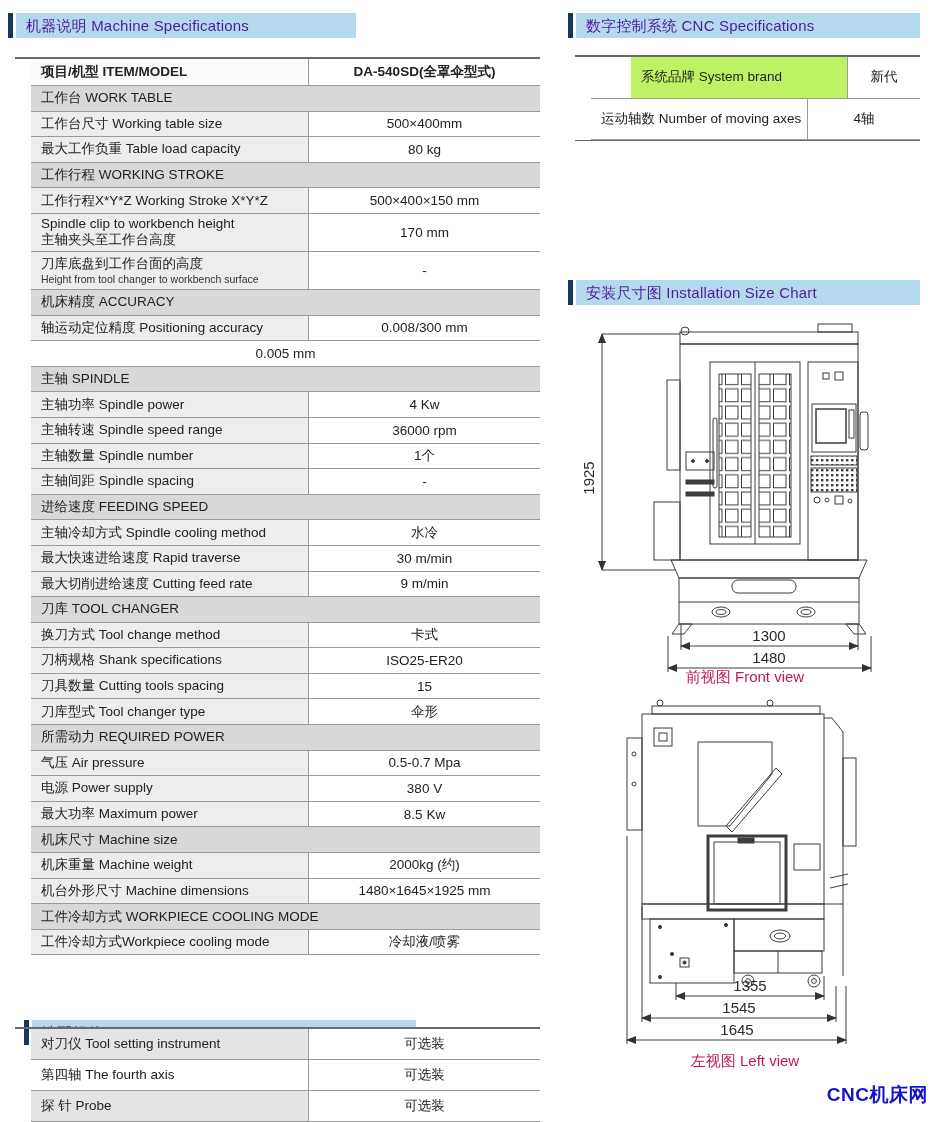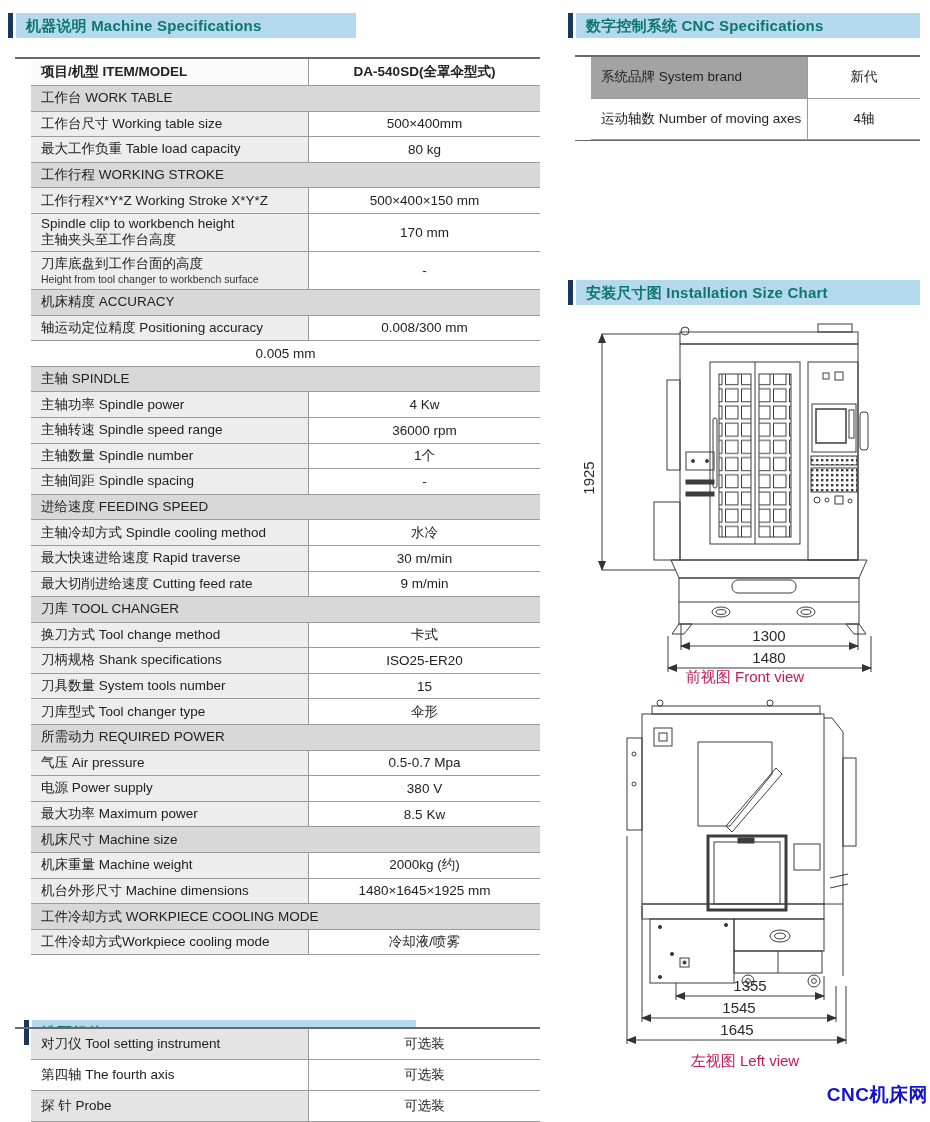--- a/index.html
+++ b/index.html
@@ -3,42 +3,42 @@
 <meta charset="utf-8">
 <style>
   * { margin:0; padding:0; box-sizing:border-box; }
   html,body { background:#ffffff; }
   body { font-family:"Liberation Sans","DejaVu Sans",sans-serif; color:#222; }
   .page { position:relative; width:930px; height:1122px; background:#fff; overflow:hidden; }
 
   
   .titlebar { position:absolute; display:flex; align-items:stretch; height:25px; }
   .titlebar .accent { width:5px; background:#17375e; margin-right:3px; }
-  .titlebar .bar { flex:1; background:#b4d9ee; font-size:15px; font-weight:bold;
-                   color:#0f766e; line-height:25px; padding-left:10px; letter-spacing:.2px; }
+  .titlebar .bar { flex:1; background:#b4d9ee; font-size:15px; font-weight:normal;
+                   color:#4c1d95; line-height:25px; padding-left:10px; letter-spacing:.2px; }
 
   
   .spec-table { position:absolute; border-top:2px solid #6a6a6a; font-size:13.5px;padding-left:16px; }
   .row { display:flex; border-bottom:1px solid #9b9b9b; align-items:stretch; }
   .row .lbl { width:278px; background:#ededed; padding-left:10px; display:flex;
               flex-direction:column; justify-content:center; border-right:1px solid #9b9b9b; }
   .row .val { flex:1; background:#ffffff; display:flex; align-items:center; justify-content:center; text-align:center; }
   .row.section { background:#d8d8d8; padding-left:10px; align-items:center; }
   .row.header .lbl { background:#fbfbfb; font-weight:bold; }
   .row.header .val { font-weight:bold; }
   .row.h1 { height:25.6px; }
   .row.h2 { height:38px; }
   .row.hh { height:27px; }
   .row .sub { font-size:10.5px; color:#333; line-height:1.15; }
   .row .l1 { line-height:1.2; }
 
   
   .cnc .row { height:41.5px; }
   .cnc .row .lbl { width:217px; background:#ffffff; }
-  .cnc .row.shade .lbl { background:#a3a3a3; }
+  .cnc .row.shade .lbl { background:#bef264;margin-left:40px; }
   .cnc { border-bottom:1px solid #6a6a6a; }
   .opt .row { height:31px; }
   .opt .row .lbl { background:#ffffff; }
   .opt .row.shade .lbl { background:#e4e4e4; }
 
   .caption { position:absolute; width:330px; text-align:center; font-size:15px; color:#be185d; }
   .logo { position:absolute; font-size:19px; font-weight:bold; color:#1313cc; letter-spacing:.5px; }
 
   svg text { font-family:"Liberation Sans","DejaVu Sans",sans-serif; fill:#2a2a2a; }
 </style>
@@ -154,21 +154,21 @@
           <div class="val">卡式</div>
         </div>
         <div class="row h1">
           <div class="lbl">
             <div class="l1">刀柄规格 Shank specifications</div>
           </div>
           <div class="val">ISO25-ER20</div>
         </div>
         <div class="row h1">
           <div class="lbl">
-            <div class="l1">刀具数量 System tools number</div>
+            <div class="l1">刀具数量 Cutting tools spacing</div>
           </div>
           <div class="val">15</div>
         </div>
         <div class="row h1">
           <div class="lbl">
             <div class="l1">刀库型式 Tool changer type</div>
           </div>
           <div class="val">伞形</div>
         </div>
         <div class="row section h1">所需动力 REQUIRED POWER</div>

